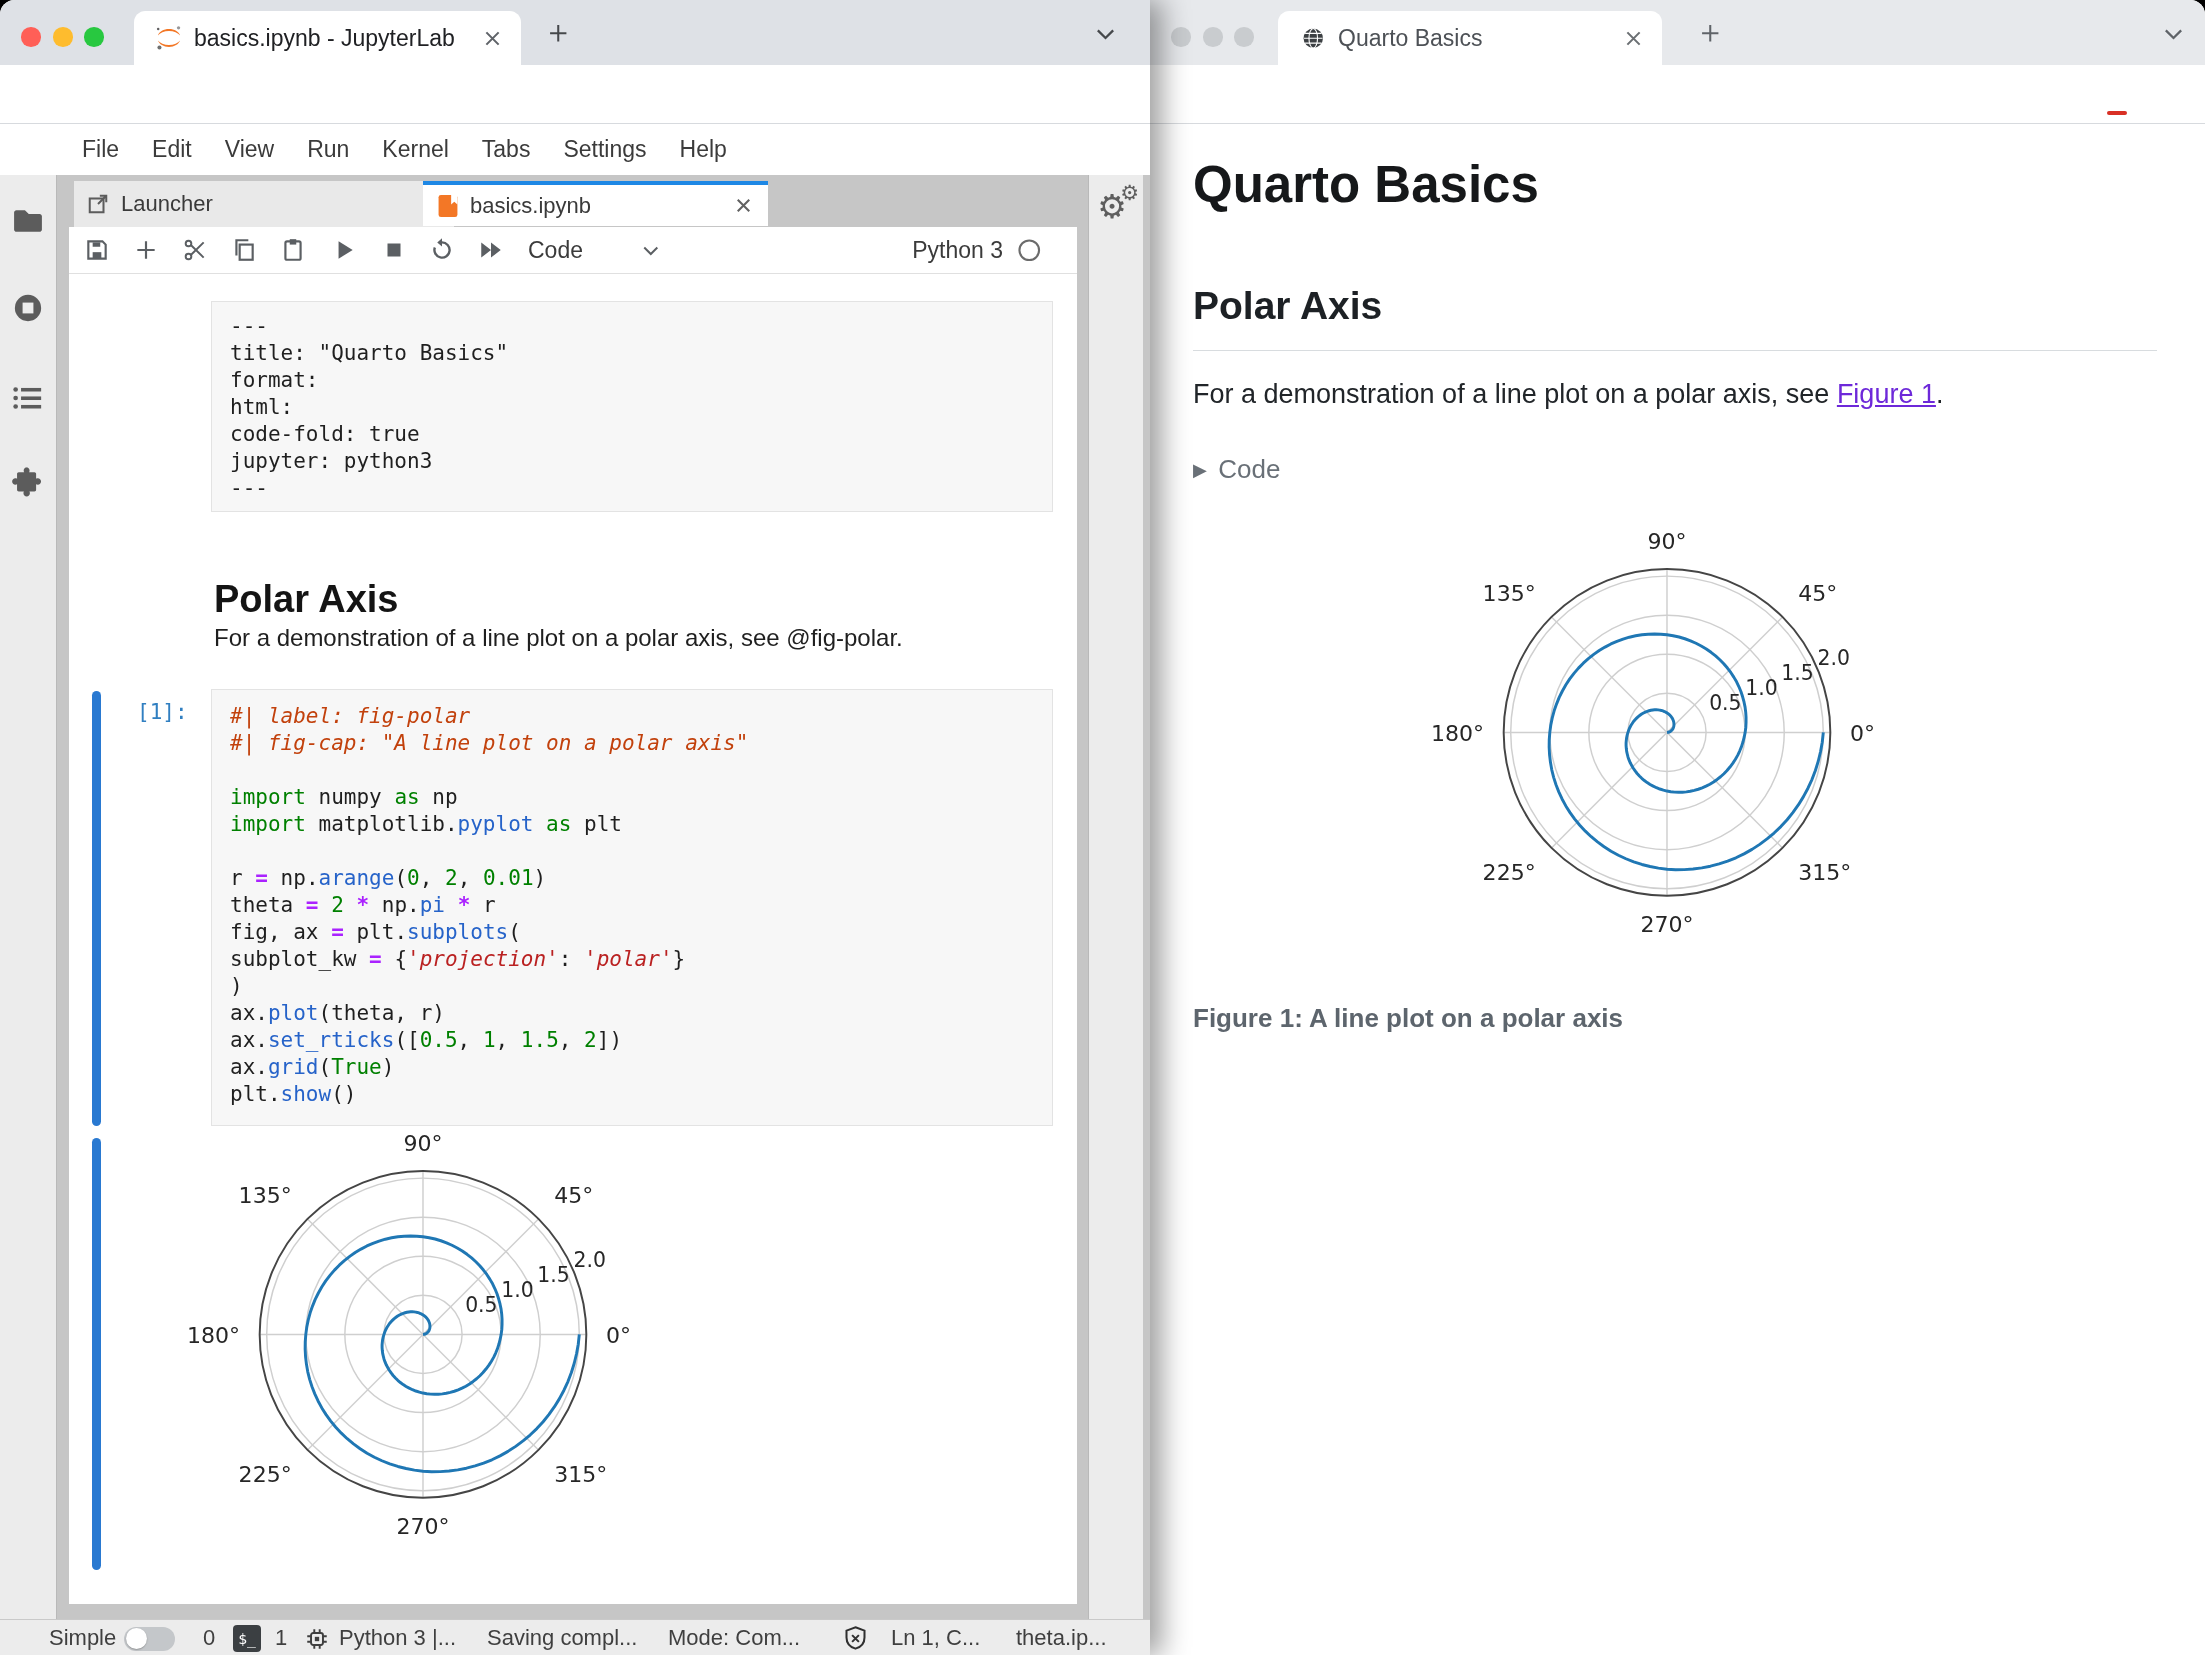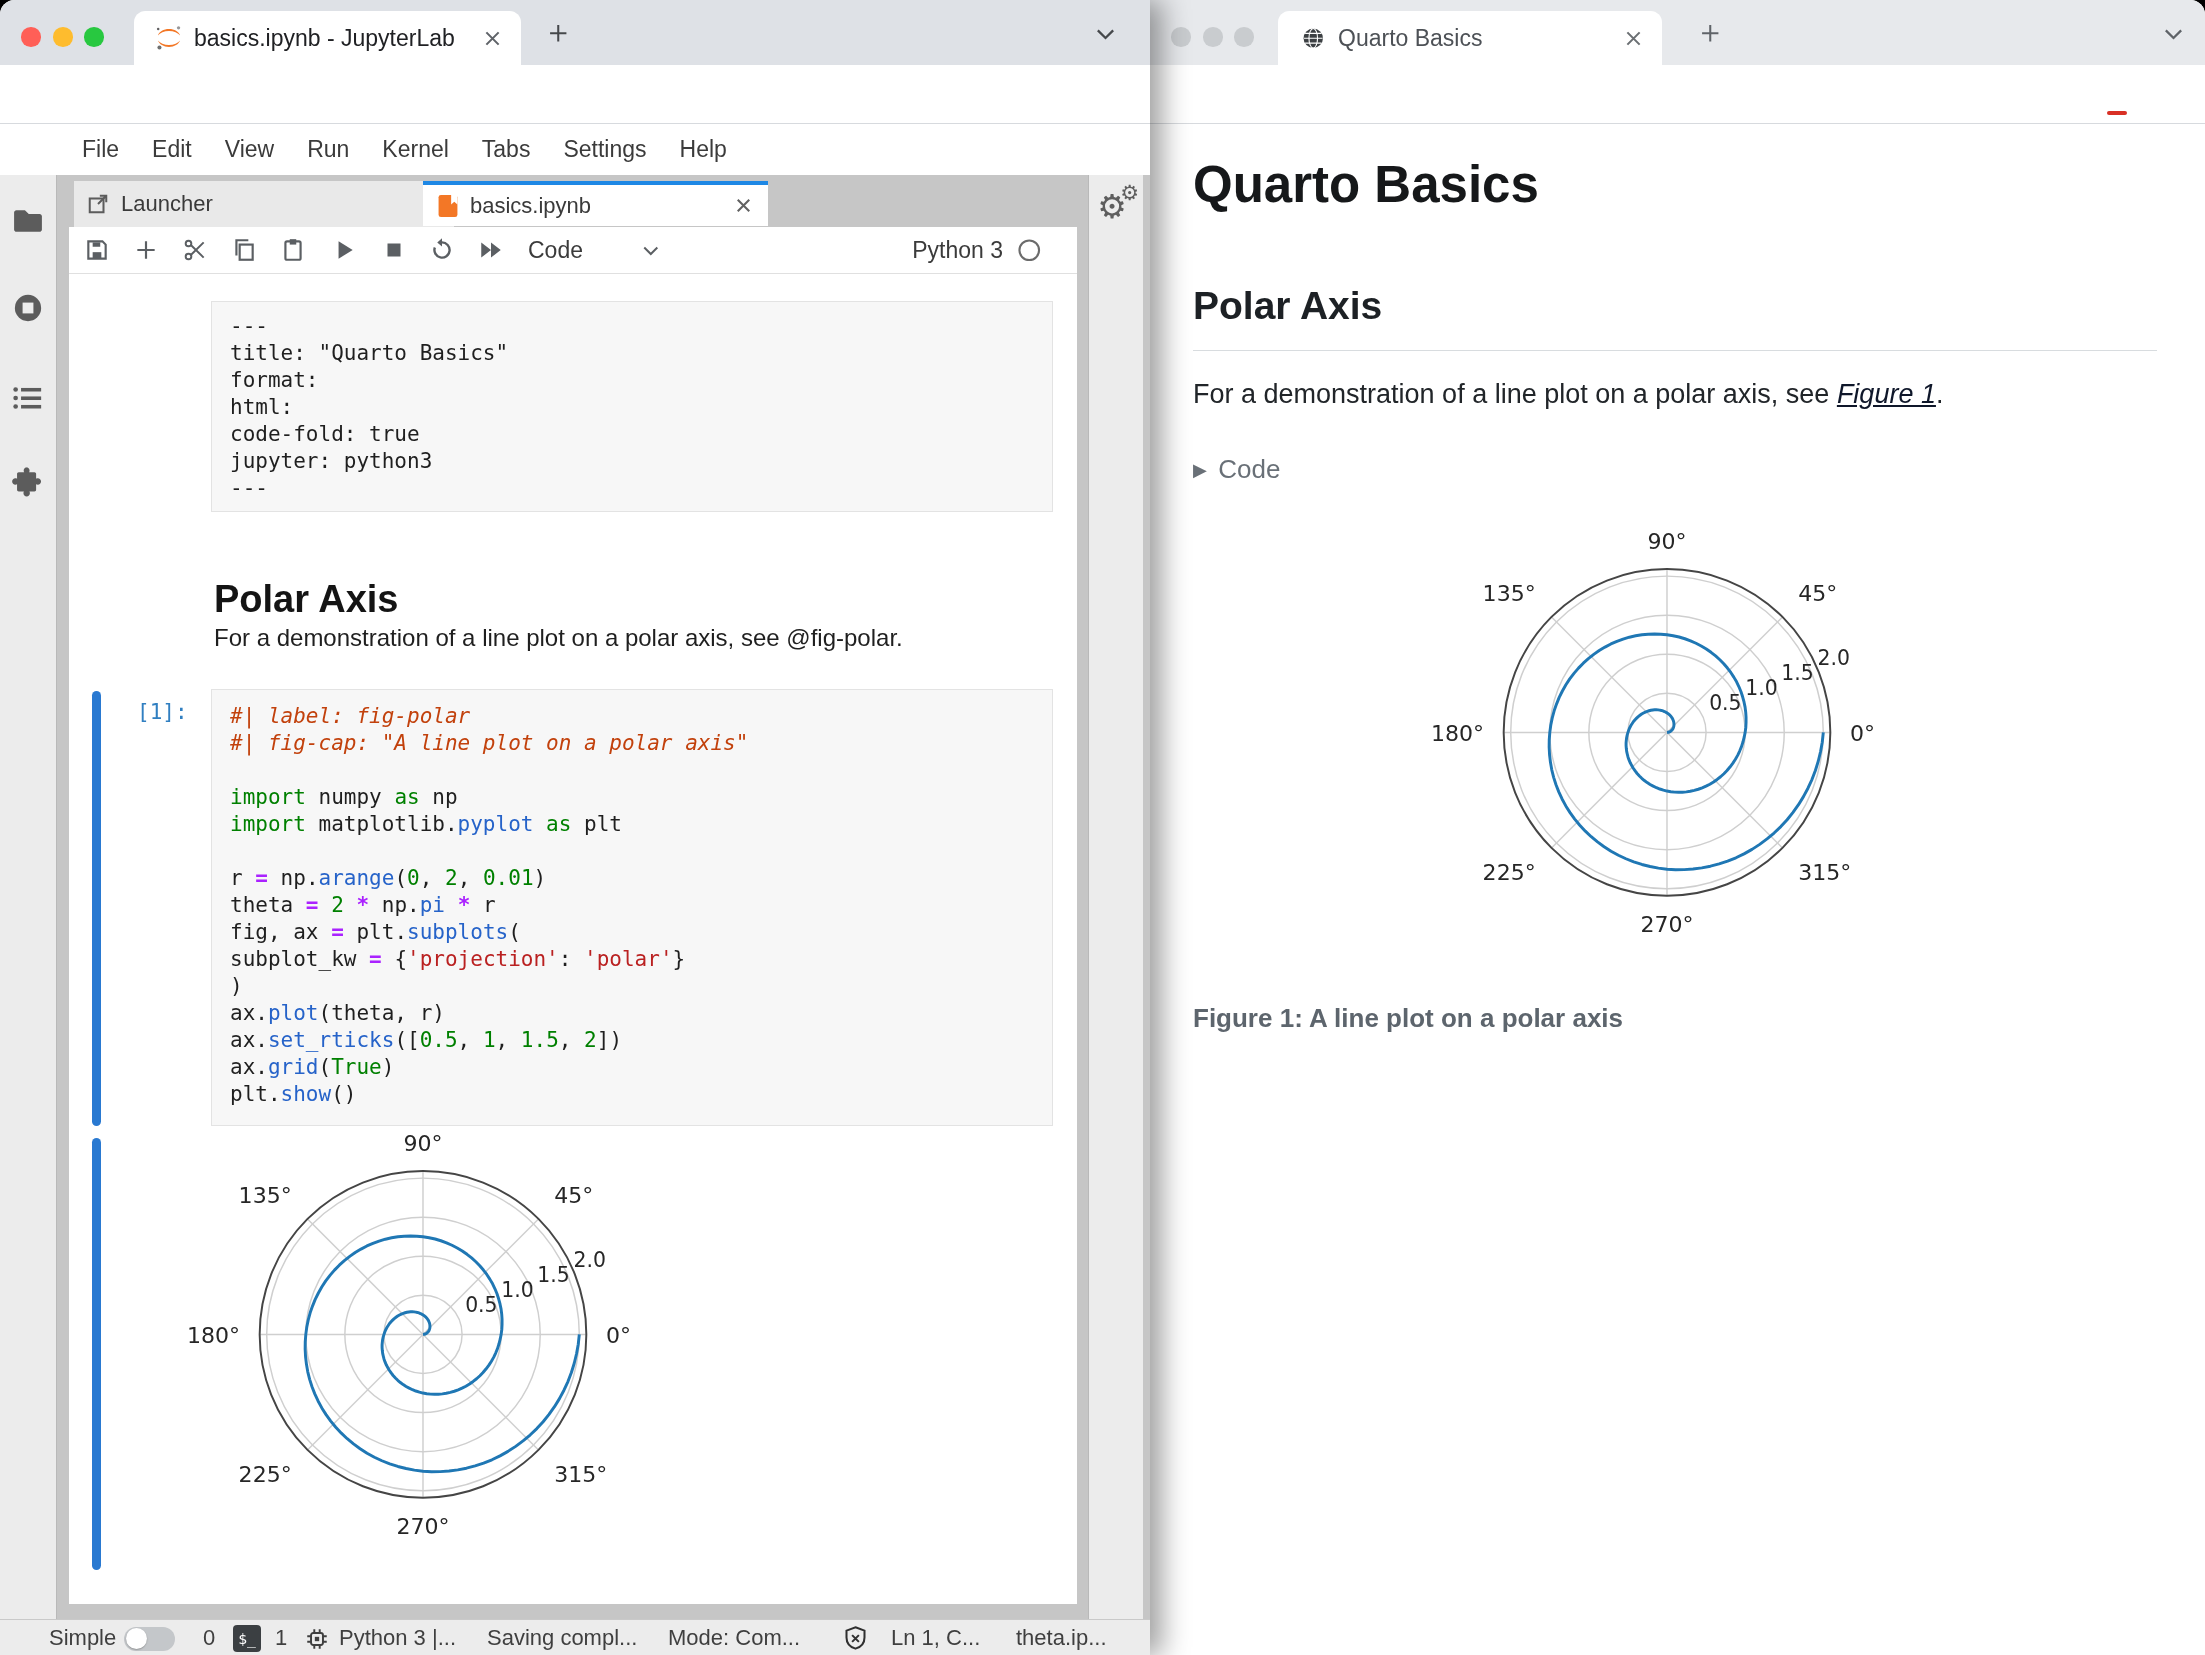--- a/index.html
+++ b/index.html
@@ -52,30 +52,30 @@
   .mono{font-family:"DejaVu Sans Mono","Liberation Mono",monospace;}
   .cellbox{position:absolute;left:211px;width:842px;background:#f7f7f7;border:1.6px solid #e3e3e3;box-sizing:border-box;padding:11.4px 18px;font-size:21px;line-height:27px;color:#1f1f1f;}
   .codebox{padding-top:13px;line-height:27px;}
   .collapser{position:absolute;left:92px;width:9px;border-radius:4.9px;background:#2979d1;cursor:pointer;}
   .prompt{position:absolute;left:137px;top:700px;font-size:21px;color:#307fc1;}
   .tok-cm{color:#c2410c;font-style:italic;}
   .tok-kw{color:#008000;font-weight:normal;}
   .tok-fn{color:#2663c9;}
   .tok-num{color:#008000;}
   .tok-op{color:#aa22ff;font-weight:bold;}
-  .tok-str{color:#ba2121;}
+  .tok-str{color:#ba2121;font-style:italic;}
   .md-h2{position:absolute;left:214px;font-size:38px;font-weight:bold;color:#141414;}
   .md-p{position:absolute;left:214px;font-size:24px;color:#1f1f1f;}
   
   .qpage{position:absolute;top:124px;left:0;width:1055px;height:1532px;background:#fff;}
   .q-h1{position:absolute;left:43px;top:31px;font-size:51px;font-weight:bold;color:#16181a;}
   .q-h2{position:absolute;left:43px;top:160px;font-size:39px;font-weight:bold;color:#1d2125;}
   .q-hr{position:absolute;left:43px;top:226px;width:964px;border-top:1.6px solid #d8dcdf;}
   .q-p{position:absolute;left:43px;top:255px;font-size:27px;color:#212529;}
-  .q-link{color:#0f172a;text-decoration:underline;cursor:pointer;font-style:italic;}
+  .q-link{color:#6d28d9;text-decoration:underline;cursor:pointer;}
   .q-code{position:absolute;left:43px;top:330px;font-size:26px;color:#697077;cursor:pointer;}
   .q-code .tri{font-size:18px;margin-right:11.4px;position:relative;top:-2.5px;}
   .q-caption{position:absolute;left:43px;top:879px;font-size:26px;color:#5d656d;}
   .updash{position:absolute;width:19.6px;height:4.1px;border-radius:2.5px;background:#d93025;}
   .polar-svg{position:absolute;}
 </style>
 </head>
 <body>
 
 <div class="screen">

